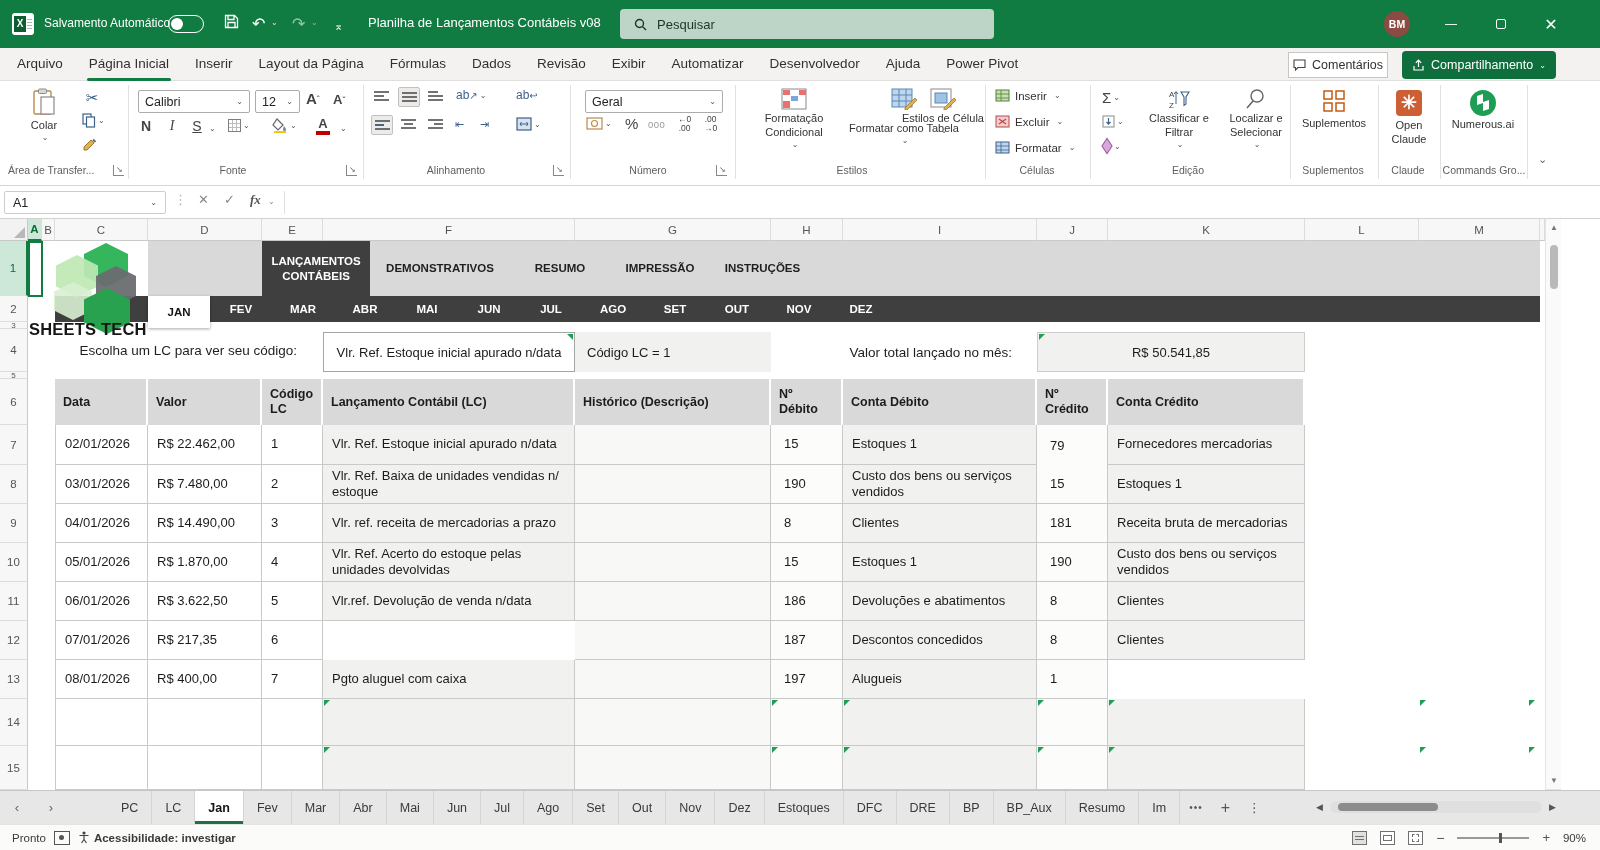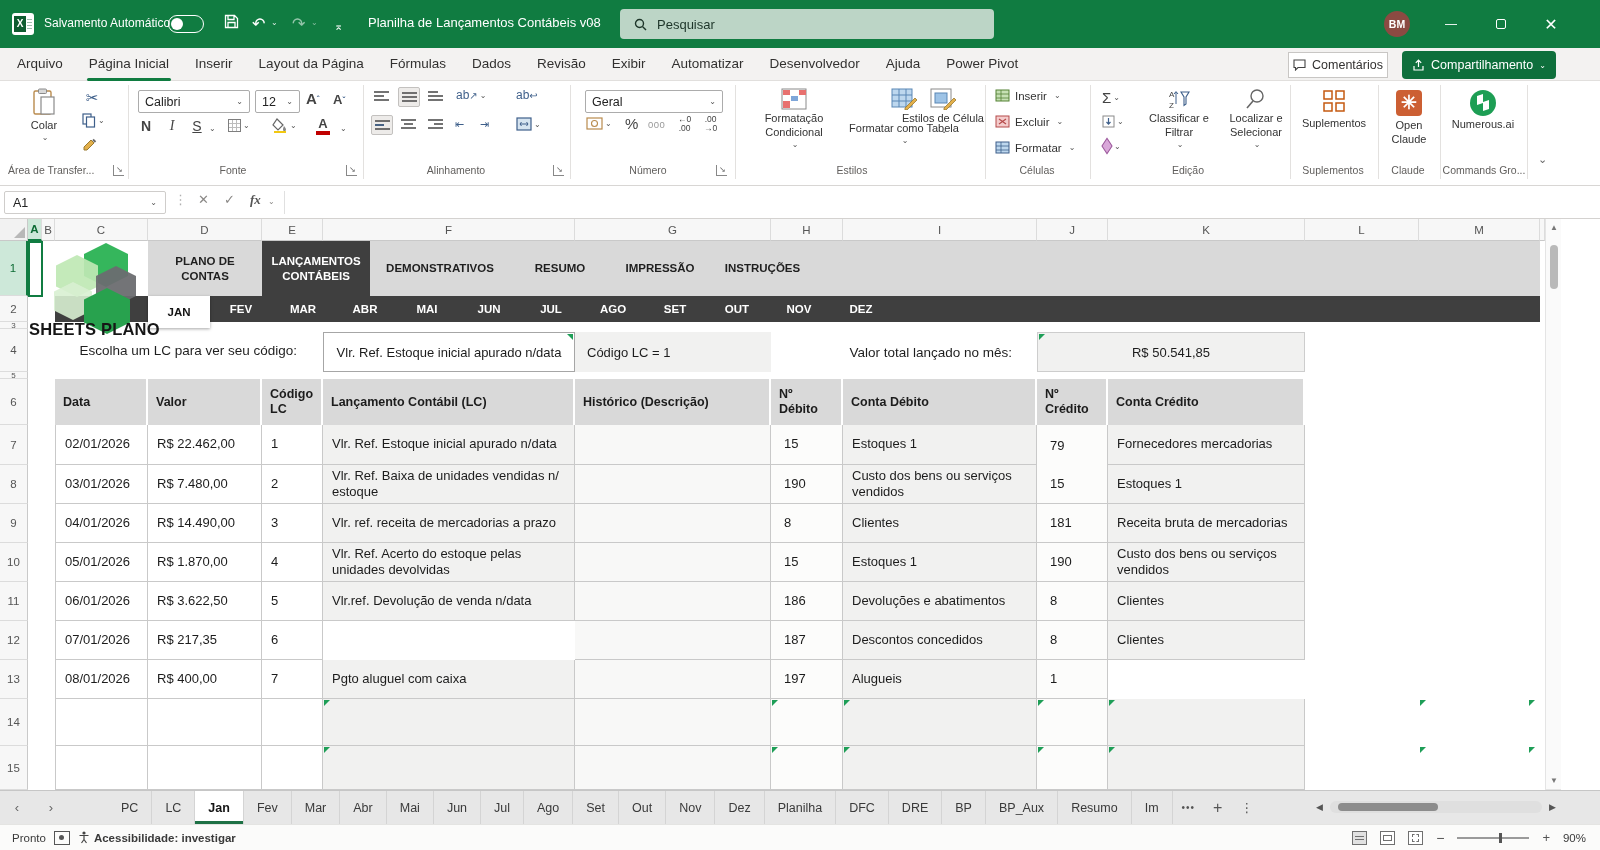--- a/index.html
+++ b/index.html
@@ -454,21 +454,21 @@
 
   <div id="navbar-bg" class="abs" style="left:148px;top:241px;width:1392px;height:55px;background:#D9D9D9"></div>
   <div class="abs" style="left:43px;top:241px;width:105px;height:55px;background:#fff"></div>
   <div id="monthbar" class="abs" style="left:55px;top:296px;width:1485px;height:26px;background:#3F3F3F"></div>
 
   <div class="hex" style="left:84px;top:243px;width:44px;height:44px;background:#35B65C"></div>
   <div class="hex" style="left:56px;top:255px;width:42px;height:42px;background:#BFE8B4;opacity:.92"></div>
   <div class="hex" style="left:96px;top:266px;width:40px;height:40px;background:#6C6D70;opacity:.95"></div>
   <div class="hex" style="left:54px;top:282px;width:38px;height:38px;background:#D8F0D2;opacity:.9"></div>
   <div class="hex" style="left:84px;top:288px;width:46px;height:46px;background:#28A24E"></div>
-  <div id="logo-text">SHEETS PLANO</div>
+  <div id="logo-text">SHEETS TECH</div>
   <div id="a1-sel"></div>
 
   <div class="sel-label" style="left:55px;top:329px;width:242px;height:43px">Escolha um LC para ver seu código:</div>
   <div class="abs" style="left:323px;top:332px;width:252px;height:40px;background:#fff;border:1px solid #A6A6A6;display:flex;align-items:center;justify-content:center;font-size:13px;color:#1c1c1c;text-align:center">
     <span>Vlr. Ref. Estoque inicial apurado n/data</span>
     <div class="tri-r"></div>
   </div>
   <div class="abs" style="left:575px;top:332px;width:196px;height:40px;background:#F1F1F0;display:flex;align-items:center;padding-left:12px;font-size:13px;color:#1c1c1c">
     <span>Código LC = 1</span>
   </div>
@@ -500,21 +500,21 @@
         <div class="stab">Mar</div>
         <div class="stab">Abr</div>
         <div class="stab">Mai</div>
         <div class="stab">Jun</div>
         <div class="stab">Jul</div>
         <div class="stab">Ago</div>
         <div class="stab">Set</div>
         <div class="stab">Out</div>
         <div class="stab">Nov</div>
         <div class="stab">Dez</div>
-        <div class="stab">Planilha</div>
+        <div class="stab">Estoques</div>
         <div class="stab">DFC</div>
         <div class="stab">DRE</div>
         <div class="stab">BP</div>
         <div class="stab">BP_Aux</div>
         <div class="stab">Resumo</div>
         <div class="stab">Im</div>
       </div>
     <div class="smisc" style="font-size:10px;letter-spacing:1px">•••</div>
     <div class="smisc" style="font-size:16px">+</div>
     <div class="smisc">⋮</div>
@@ -582,22 +582,20 @@
     <div class="rowhdr" style="top: 379px; height: 46px;">6</div>
     <div class="rowhdr" style="top: 425px; height: 40px;">7</div>
     <div class="rowhdr" style="top: 465px; height: 39px;">8</div>
     <div class="rowhdr" style="top: 504px; height: 39px;">9</div>
     <div class="rowhdr" style="top: 543px; height: 39px;">10</div>
     <div class="rowhdr" style="top: 582px; height: 39px;">11</div>
     <div class="rowhdr" style="top: 621px; height: 39px;">12</div>
     <div class="rowhdr" style="top: 660px; height: 39px;">13</div>
     <div class="rowhdr" style="top: 699px; height: 47px;">14</div>
     <div class="rowhdr" style="top: 746px; height: 44px;">15</div>
-    <div class="navtab" style="left: 148px; width: 114px;">PLANO DE
-CONTAS</div>
     <div class="navtab" style="left: 370px; width: 140px;">DEMONSTRATIVOS</div>
     <div class="navtab active" style="left: 262px; width: 108px;">LANÇAMENTOS
 CONTÁBEIS</div>
     <div class="navtab" style="left: 510px; width: 100px;">RESUMO</div>
     <div class="navtab" style="left: 710px; width: 105px;">INSTRUÇÕES</div>
     <div class="navtab" style="left: 610px; width: 100px;">IMPRESSÃO</div>
     <div class="month active" style="left: 148px; width: 62px;">JAN</div>
     <div class="month" style="left: 210px; width: 62px;">FEV</div>
     <div class="month" style="left: 272px; width: 62px;">MAR</div>
     <div class="month" style="left: 334px; width: 62px;">ABR</div>

